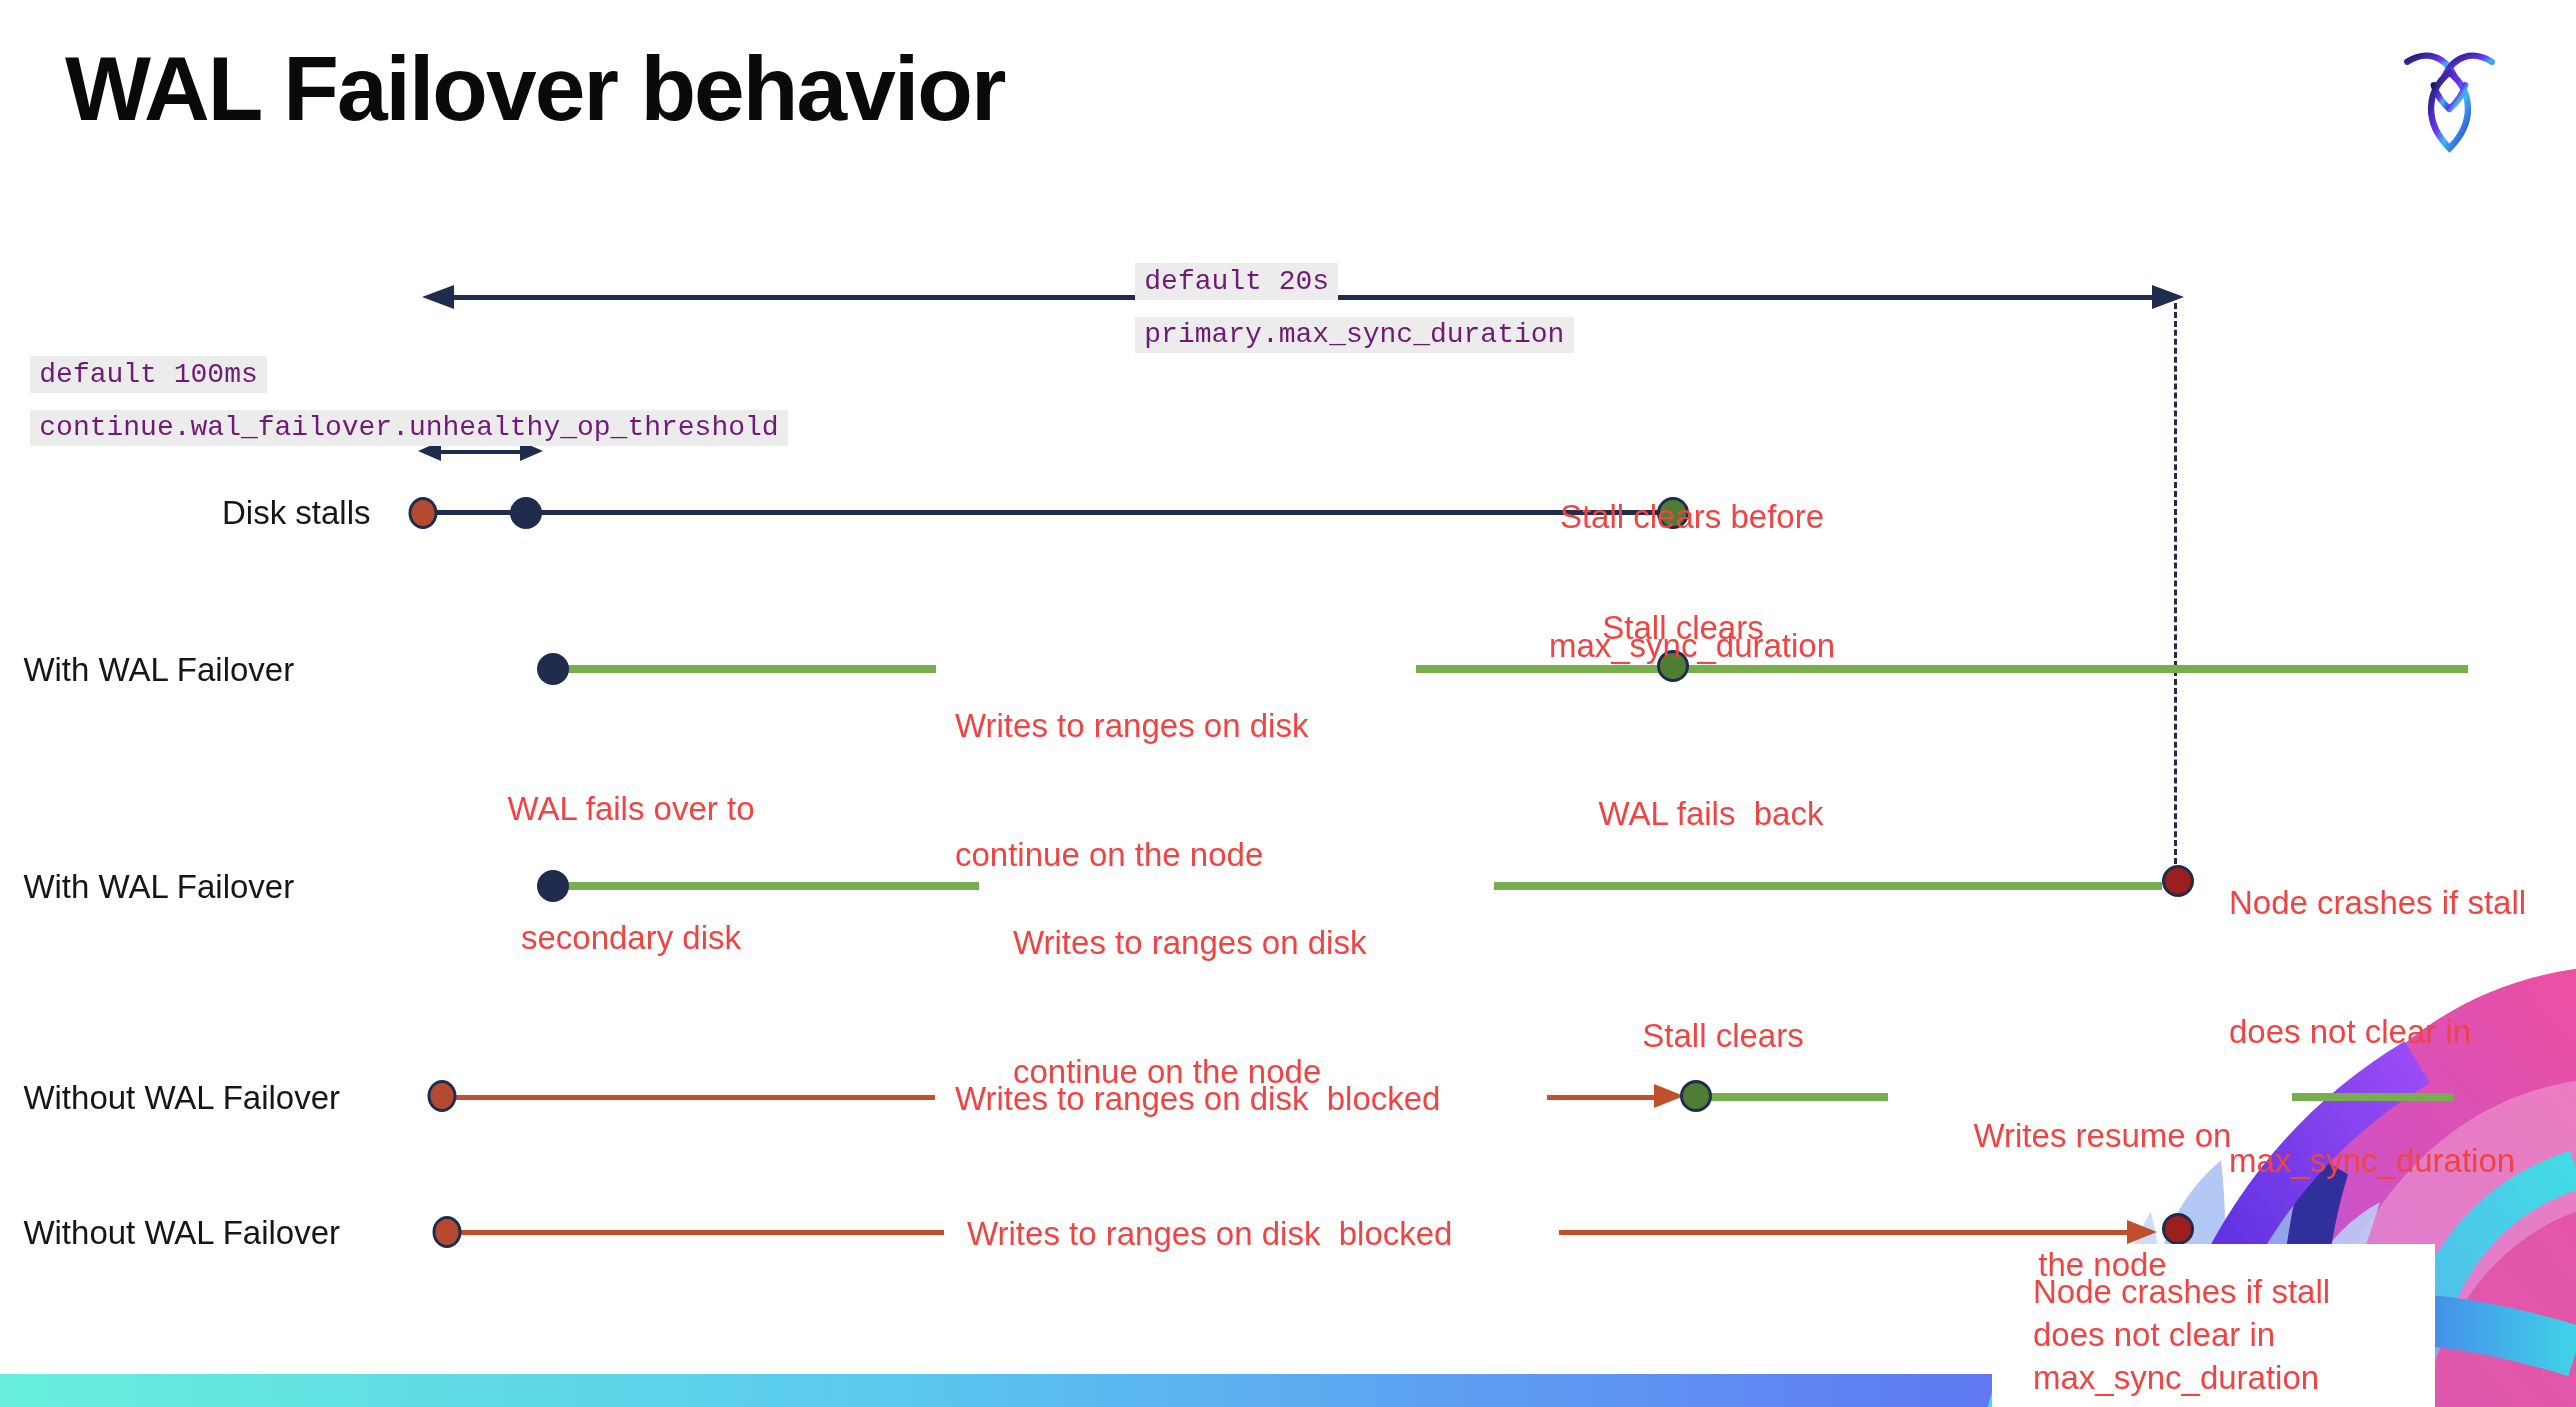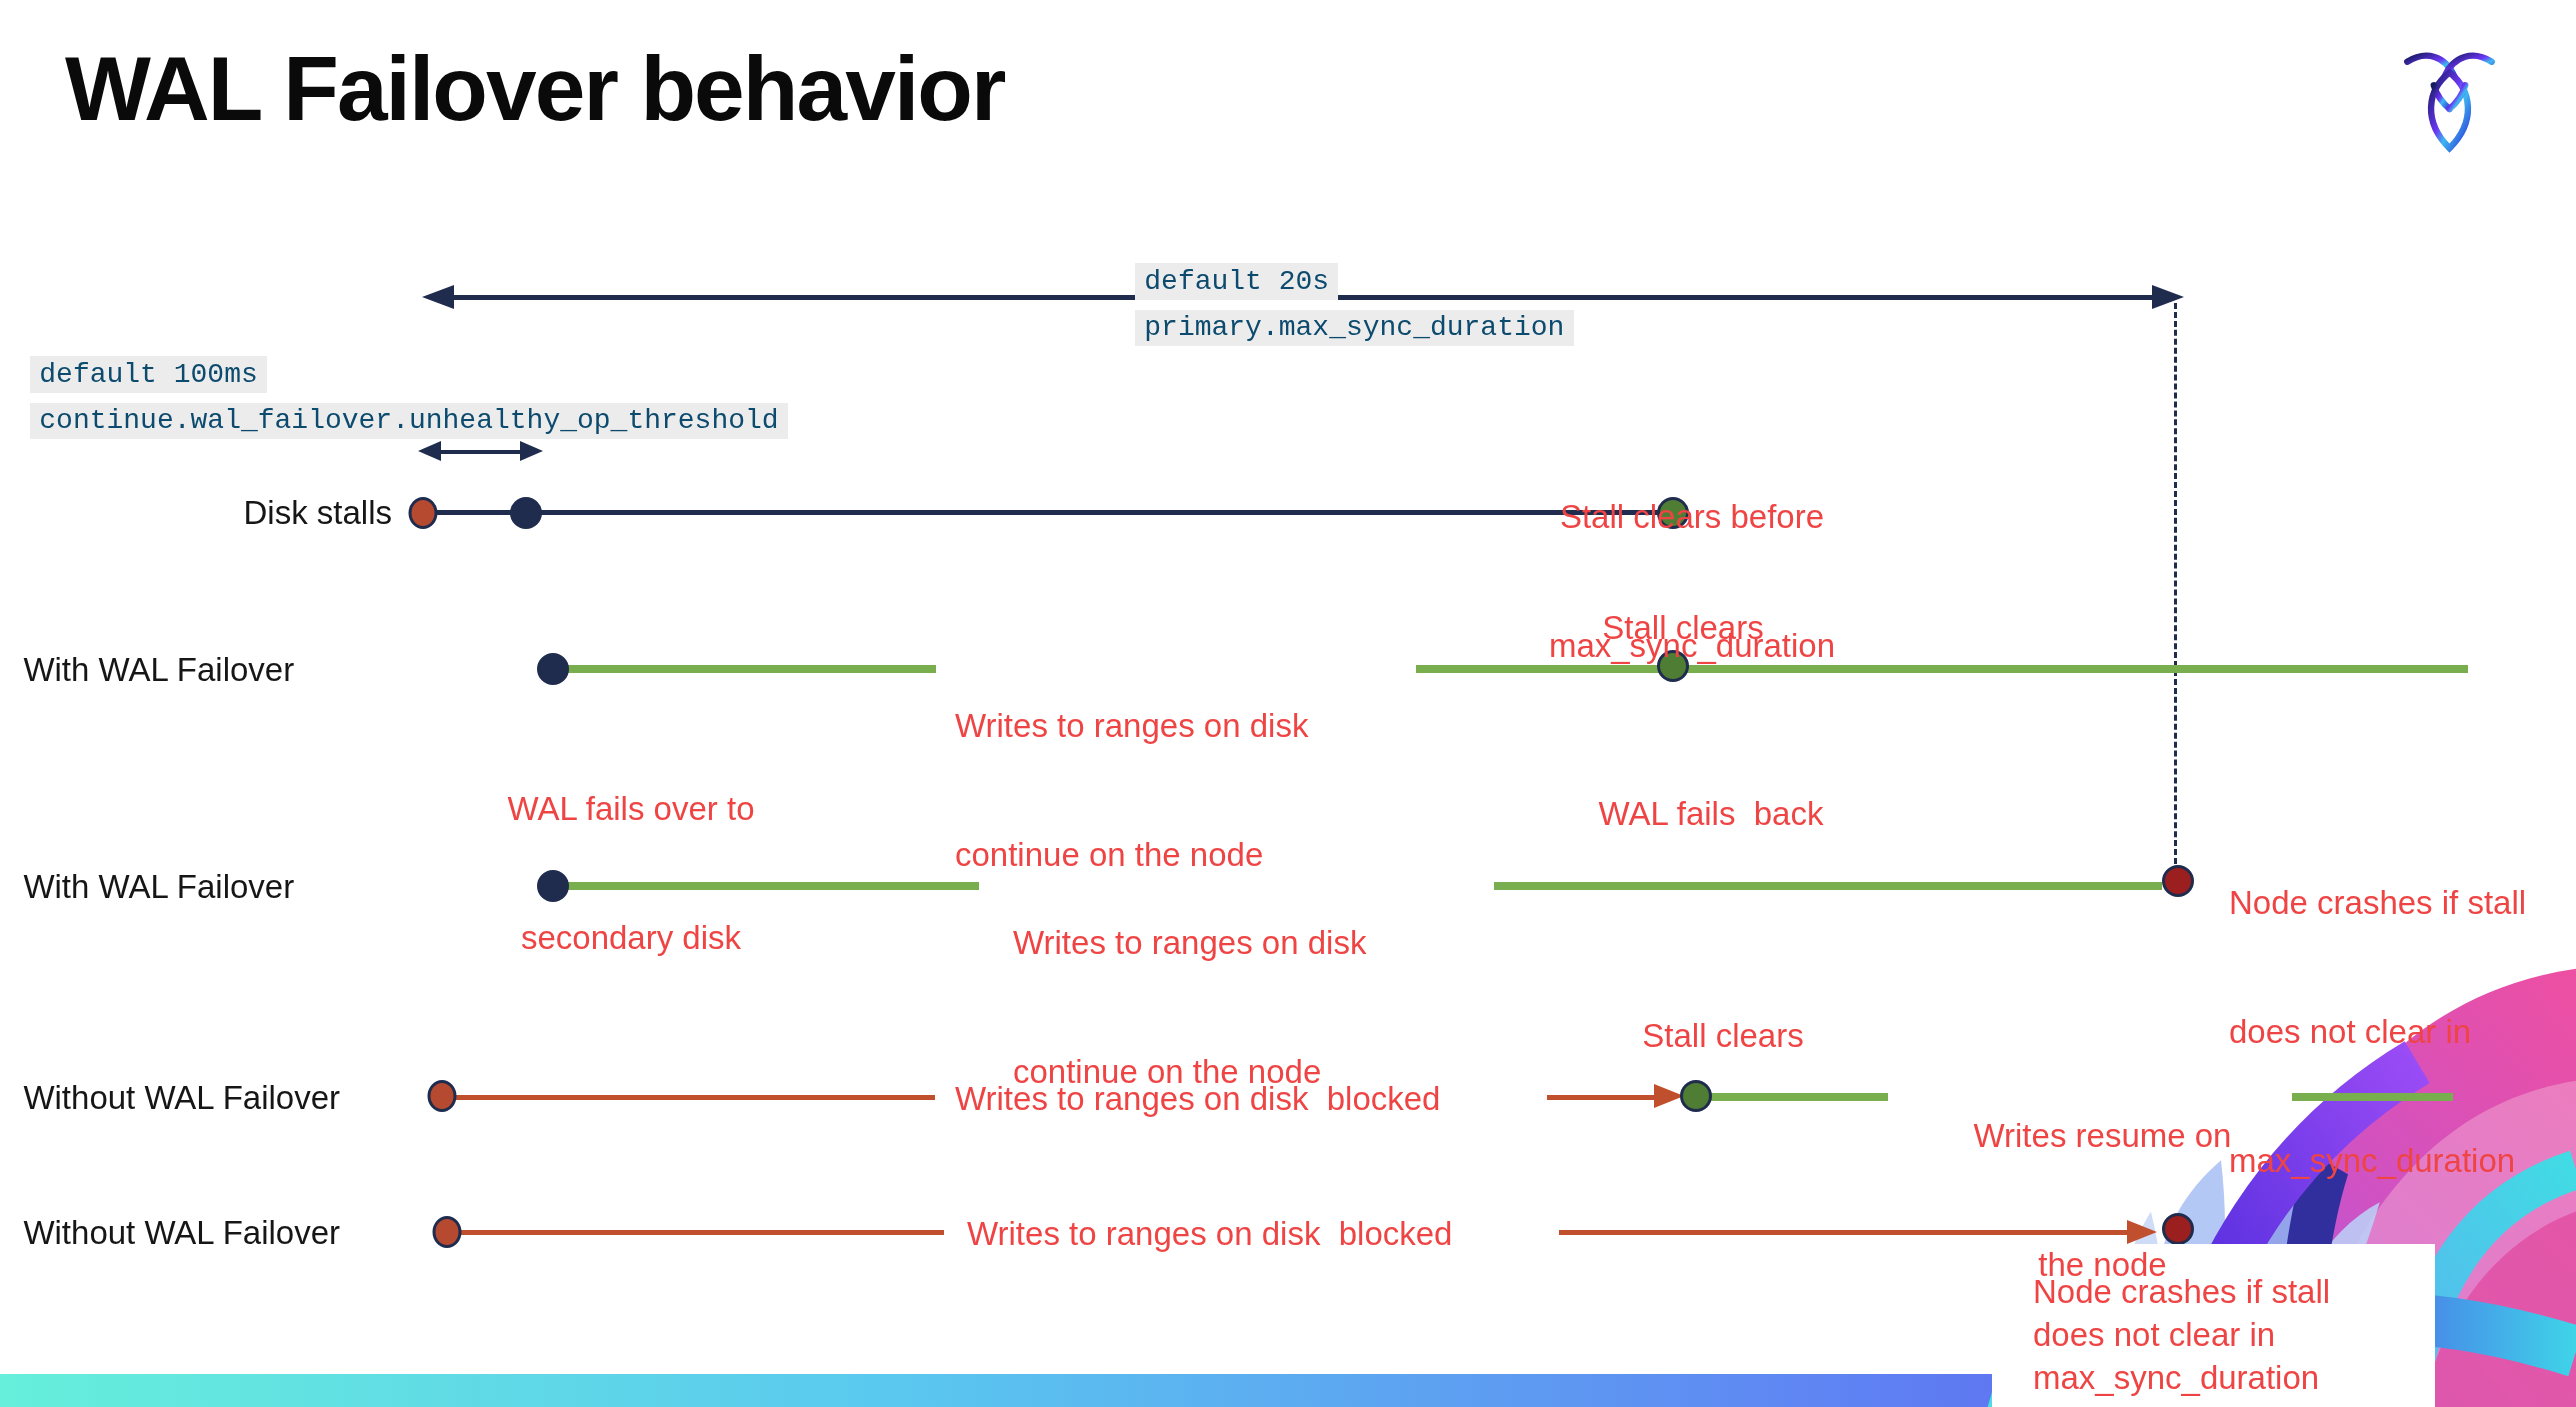--- a/index.html
+++ b/index.html
@@ -8,29 +8,29 @@
          font-family:"Liberation Sans", sans-serif; color:#1b1b1b; }
 
   .abs { position:absolute; }
 
   
   .title { left:65px; top:37px; font-size:91px; font-weight:bold;
            letter-spacing:-1.9px; color:#0a0a0a; }
 
   
   .code-line { display:table; font-family:"Liberation Mono", monospace;
-               font-size:28px; color:#0c4a6e; background:#ececec;
-               padding:2.8px 9.3px; margin-bottom:10px; white-space:pre; }
+               font-size:28px; color:#701a75; background:#ececec;
+               padding:2.8px 9.3px; margin-bottom:17px; white-space:pre; }
   .callout { z-index:6; }
 
   
   .note { font-size:33px; line-height:43px; color:#ef4444;
           white-space:pre-wrap; z-index:5; }
   .center { text-align:center; }
-  .right  { text-align:right; }
+  .right  { }
 
   
   .hline { height:4.7px; background:#1f2c4e; z-index:2; }
   .hline.green { height:7.5px; background:#79ae4f; }
   .hline.red   { height:4.7px; background:#c0502d; }
   .top4 { z-index:4; }
 
   
   .ah { width:0; height:0; z-index:2; }
   .ah.left-navy  { border-top:12px solid transparent; border-bottom:12px solid transparent; border-right:32px solid #1f2c4e; }

